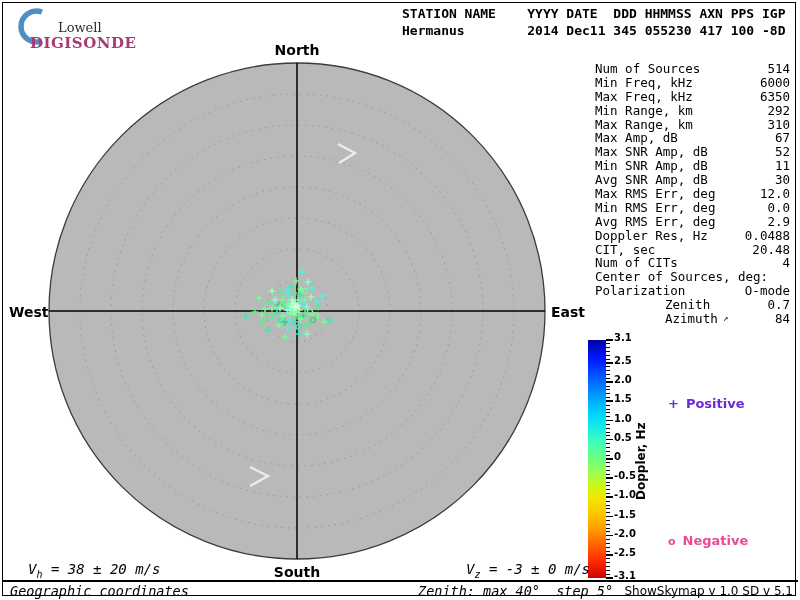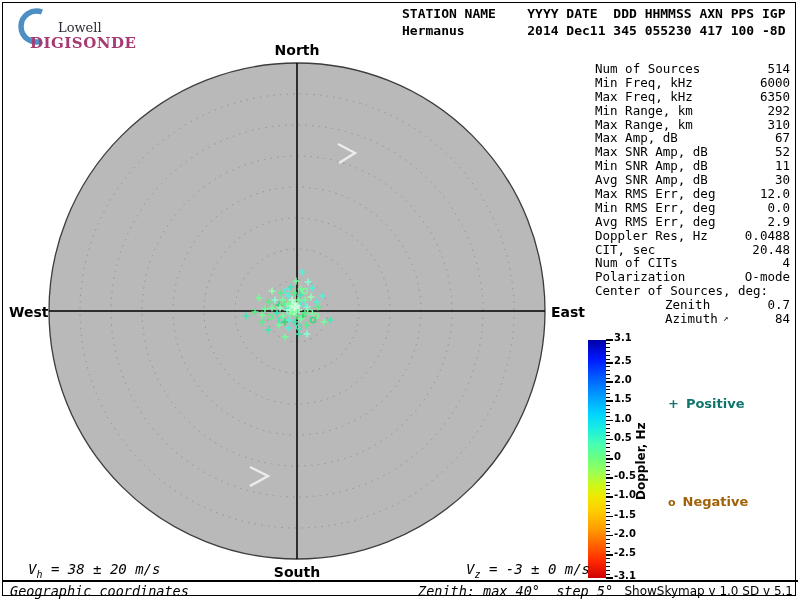--- a/index.html
+++ b/index.html
@@ -221,26 +221,26 @@
       </div>
       <div class="srow">
         <span class="lab">CIT, sec</span>
         <span class="val">20.48</span>
       </div>
       <div class="srow">
         <span class="lab">Num of CITs</span>
         <span class="val">4</span>
       </div>
       <div class="srow">
+        <span class="lab">Center of Sources, deg:</span>
+        <span class="val"></span>
+      </div>
+      <div class="srow">
         <span class="lab">Polarization</span>
         <span class="val">O-mode</span>
-      </div>
-      <div class="srow">
-        <span class="lab">Center of Sources, deg:</span>
-        <span class="val"></span>
       </div>
       <div class="srow ind">
         <span class="lab">Zenith</span>
         <span class="val">0.7</span>
       </div>
       <div class="srow ind">
         <span class="lab">Azimuth<span class="az-arrow"> ↗</span></span>
         <span class="val">84</span>
       </div>
     </div>
@@ -319,24 +319,24 @@
       <div class="cbtick" style="left: 606px; top: 546.79px; width: 4px; height: 1px;"></div>
       <div class="cbtick" style="left: 606px; top: 550.629px; width: 4px; height: 1px;"></div>
       <div class="cbtick" style="left: 606px; top: 558.306px; width: 4px; height: 1px;"></div>
       <div class="cbtick" style="left: 606px; top: 562.145px; width: 4px; height: 1px;"></div>
       <div class="cbtick" style="left: 606px; top: 565.984px; width: 4px; height: 1px;"></div>
       <div class="cbtick" style="left: 606px; top: 569.823px; width: 4px; height: 1px;"></div>
       <div class="cbtick" style="left: 606px; top: 573.661px; width: 4px; height: 1px;"></div>
     </div>
   <div class="cbtitle">Doppler, Hz</div>
 
-  <div class="leg" style="left:668px;top:396px;color:#0f766e">
+  <div class="leg" style="left:668px;top:396px;color:#6d28d9">
     <span class="ic">+</span><span>Positive</span>
   </div>
-  <div class="leg" style="left:668px;top:494px;color:#a16207">
+  <div class="leg" style="left:668px;top:533px;color:#ec4899">
     <span class="ic" style="font-size:11px">o</span><span>Negative</span>
   </div>
 
   <div class="vel" style="left:28px;top:561px"><span>V</span><sub>h</sub><span> = 38 ± 20 m/s</span></div>
   <div class="vel" style="left:466px;top:561px"><span>V</span><sub>z</sub><span> = -3 ± 0 m/s</span></div>
 
   <div class="divider"></div>
   <div class="foot" style="left:10px">Geographic coordinates</div>
   <div class="foot" style="left:418px">Zenith: max 40°  step 5°</div>
   <div class="version">ShowSkymap v 1.0   SD v 5.1</div>

